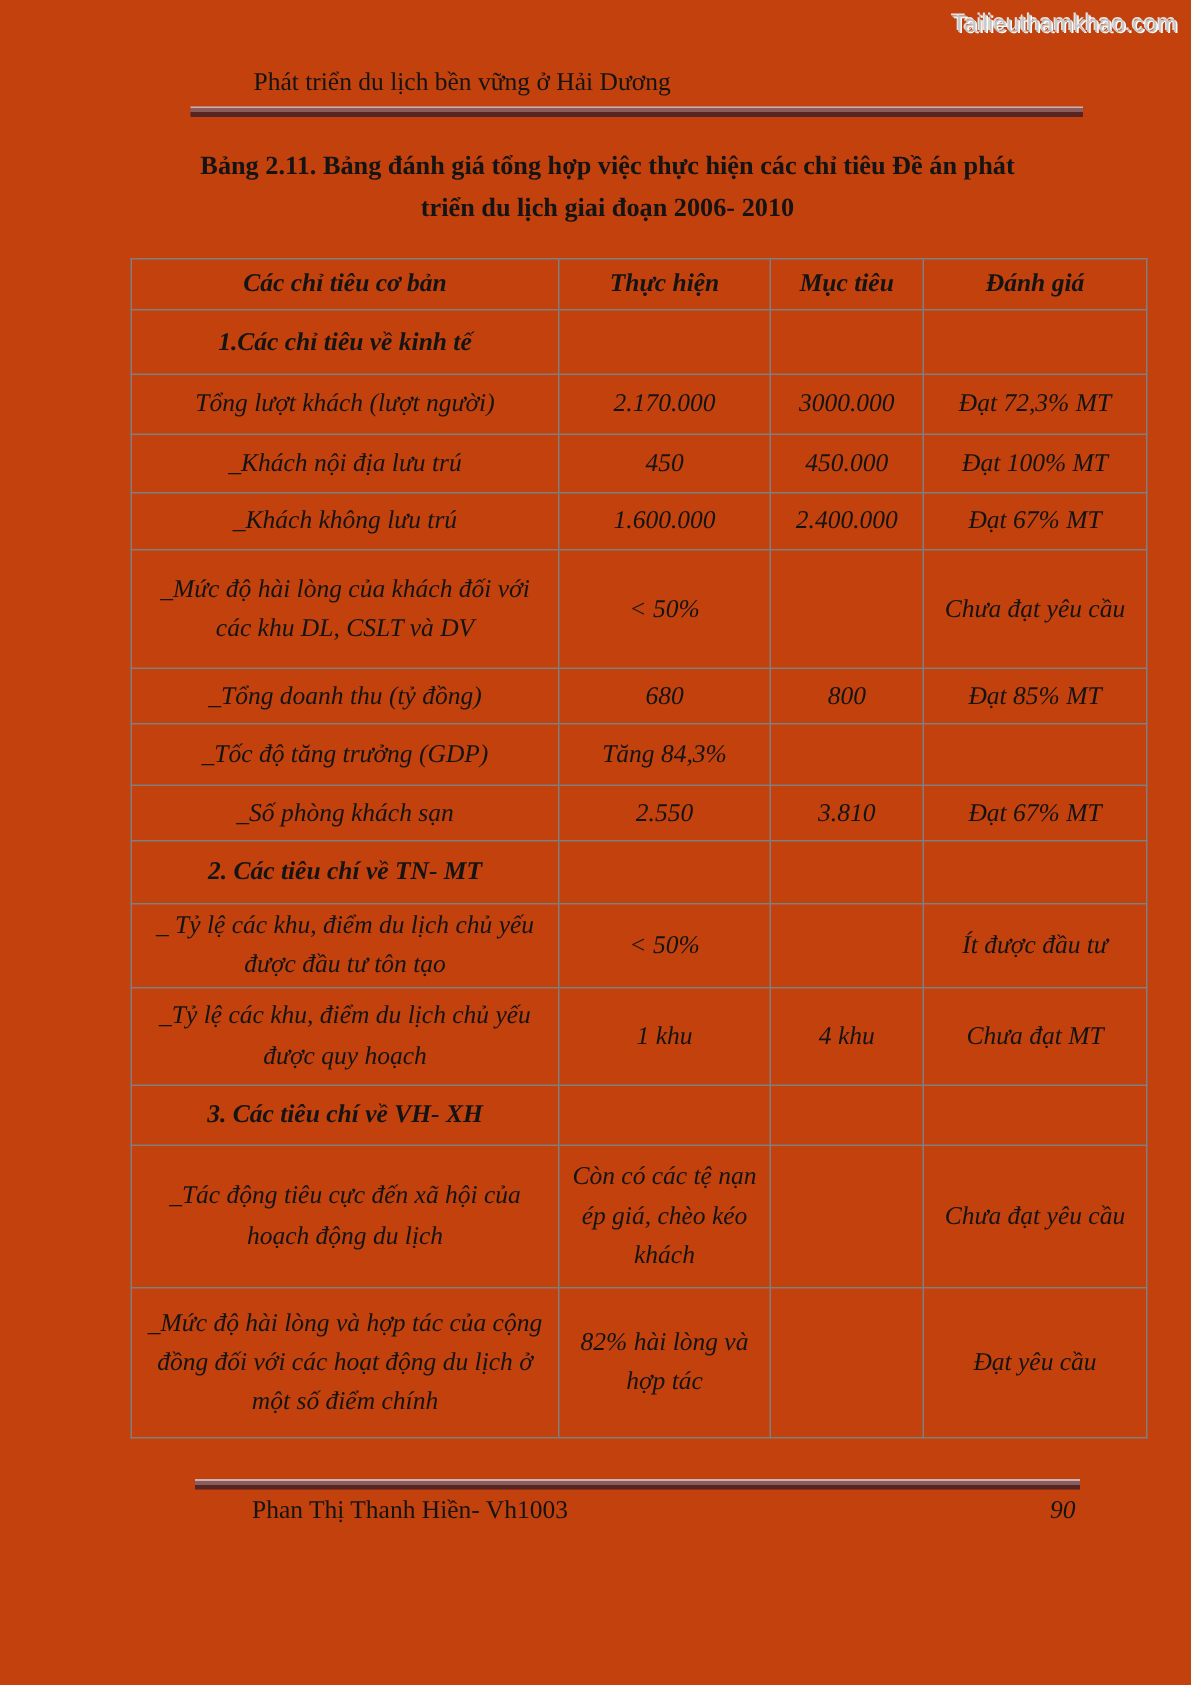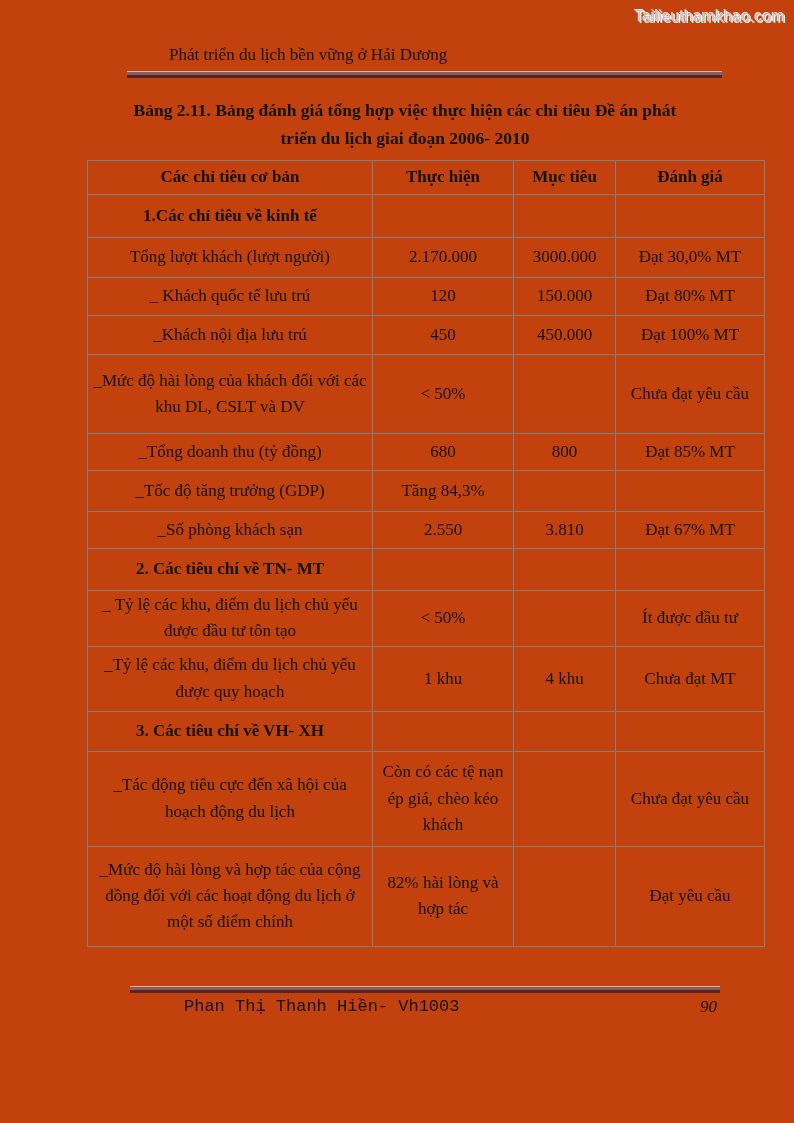--- a/index.html
+++ b/index.html
@@ -30,33 +30,33 @@
       #572323 4px, #572323 7px);
   }
   .header-rule { left:127px; top:71px; width:595px; }
   .footer-rule { left:130px; top:986px; width:590px; }
   .title-block {
     position:absolute; left:0; top:96px; width:794px;
     text-align:center; font-weight:bold; font-size:17.5px;
     line-height:28px;
     padding-left:16px;
   }
-  .table-wrap { position:absolute; left:87px; top:160px; }
+  .table-wrap { position:absolute; left:87px; top:172px;font-style:italic; }
   table { border-collapse:collapse; table-layout:fixed; width:677px; }
   td, th {
     border:1px solid #7f7f7f;
     font-size:17px; font-weight:normal;
     text-align:center; vertical-align:middle;
     padding:1px 5px; line-height:1.55;
     overflow:hidden;
   }
   th { font-weight:bold; }
   tr.section td:first-child { font-weight:bold; }
   .footer-author {
-    position:absolute; left:184px; top:997px; font-size:17px;font-family:Liberation Mono, monospace;
+    position:absolute; left:168px; top:997px; font-size:17px;
   }
   .footer-page {
     position:absolute; right:77px; top:997px; font-size:17px;font-style:italic;
   }
 </style>
 </head>
 <body>
 
 <div class="page">
 
@@ -90,33 +90,33 @@
         <tr class="section" style="height:43px">
           <td>1.Các chỉ tiêu về kinh tế</td>
           <td></td>
           <td></td>
           <td></td>
         </tr>
         <tr style="height:40px">
           <td>Tổng lượt khách (lượt người)</td>
           <td>2.170.000</td>
           <td>3000.000</td>
-          <td>Đạt 30,0% MT</td>
-        </tr>
-        <tr style="height:38px">
-          <td>_ Khách quốc tế lưu trú</td>
-          <td>120</td>
-          <td>150.000</td>
-          <td>Đạt 80% MT</td>
+          <td>Đạt 72,3% MT</td>
         </tr>
         <tr style="height:39px">
           <td>_Khách nội địa lưu trú</td>
           <td>450</td>
           <td>450.000</td>
           <td>Đạt 100% MT</td>
+        </tr>
+        <tr style="height:38px">
+          <td>_Khách không lưu trú</td>
+          <td>1.600.000</td>
+          <td>2.400.000</td>
+          <td>Đạt 67% MT</td>
         </tr>
         <tr style="height:79px">
           <td>_Mức độ hài lòng của khách đối với các khu DL, CSLT và DV</td>
           <td>&lt; 50%</td>
           <td></td>
           <td>Chưa đạt yêu cầu</td>
         </tr>
         <tr style="height:37px">
           <td>_Tổng doanh thu (tỷ đồng)</td>
           <td>680</td>

